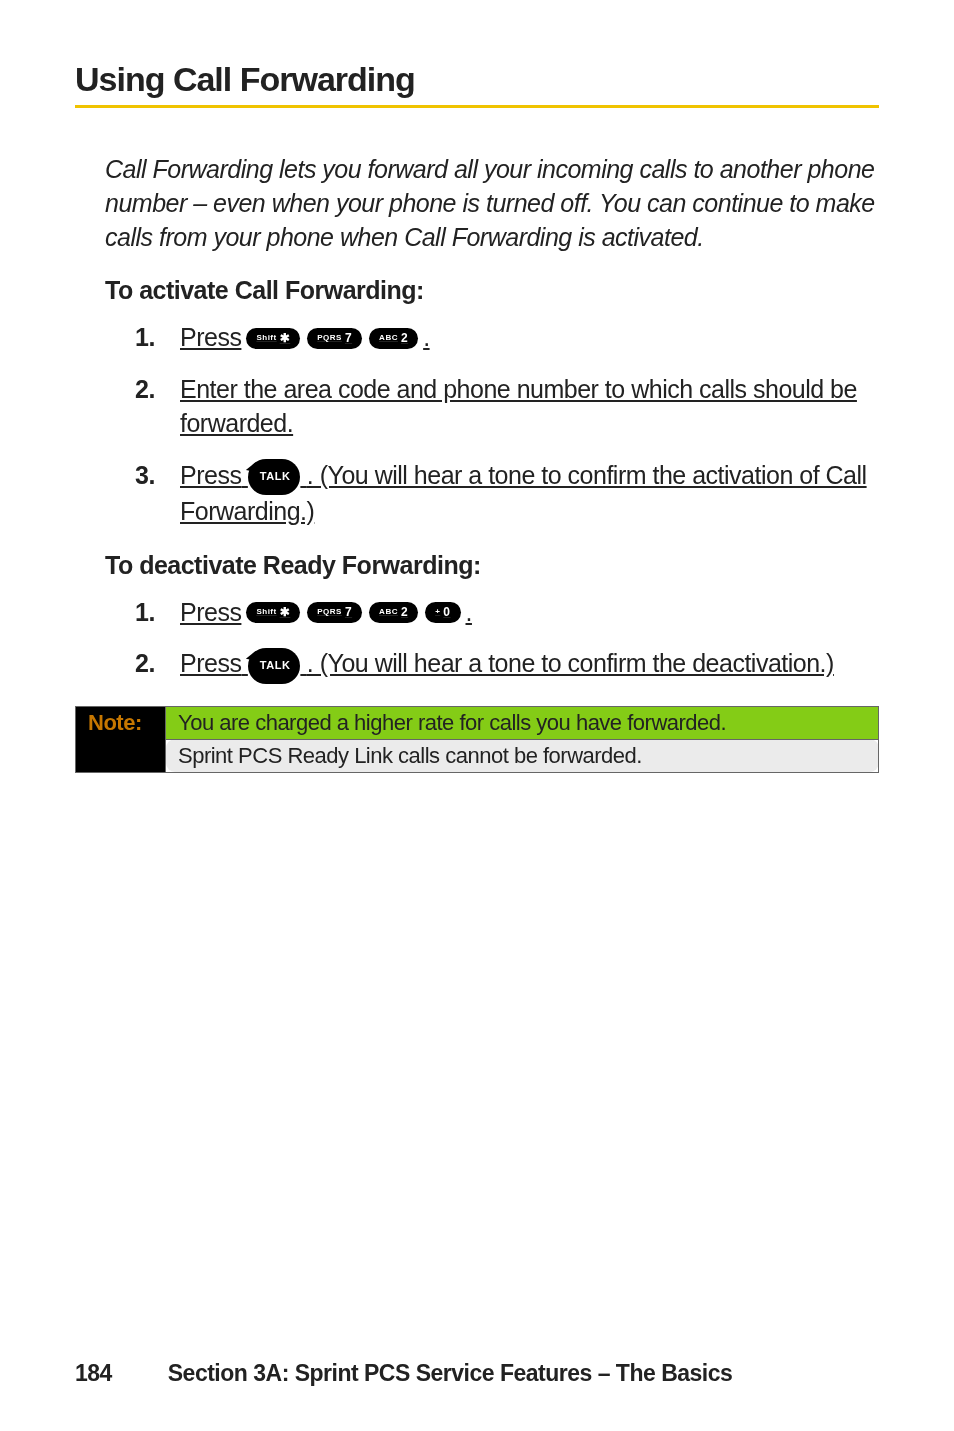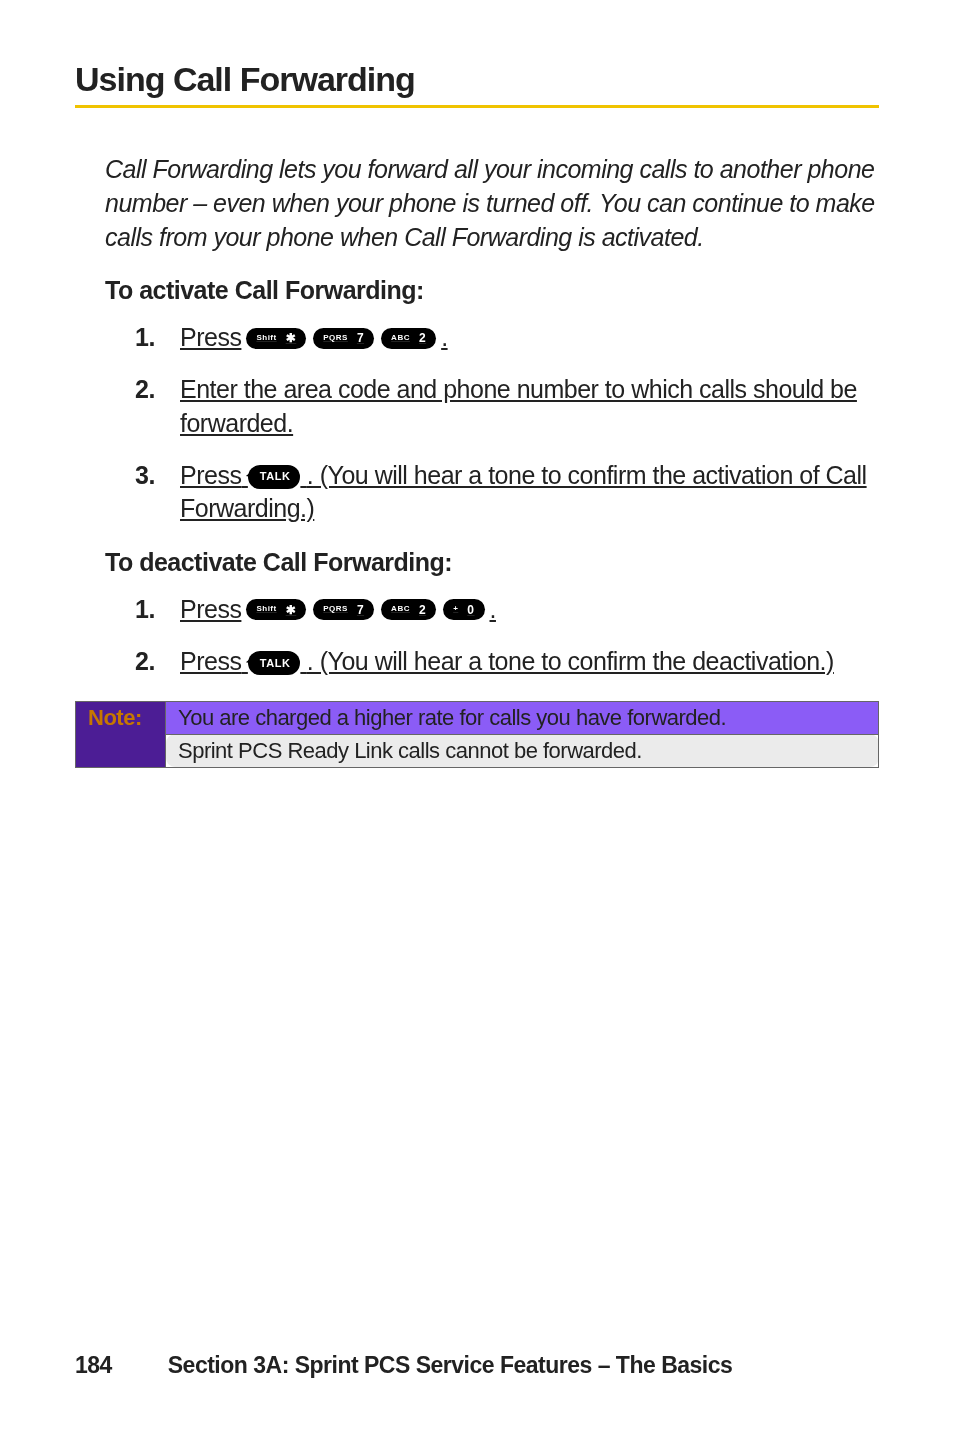--- a/index.html
+++ b/index.html
@@ -78,37 +78,37 @@
       background: #000;
       color: #fff;
       border-radius: 999px;
       height: 21px;
       padding: 0 10px;
       font-size: 10px;
       font-weight: bold;
       letter-spacing: 0.5px;
       margin: 0 2px;
       vertical-align: middle;
-      gap: 9px;
+      gap: 3px;
     }
     .key-pill .small {
       font-size: 8px;
     }
     .key-pill .big {
       font-size: 12px;
       font-weight: bold;
     }
     .talk-pill {
       display: inline-flex;
       align-items: center;
       justify-content: center;
       background: #000;
       color: #fff;
       border-radius: 999px;
-      height: 24px;
+      height: 36px;
       padding: 0 10px 0 12px;
       font-size: 11px;
       font-weight: bold;
       letter-spacing: 0.5px;
       vertical-align: middle;
       position: relative;
     }
     .talk-pill::before {
       content: "";
       position: absolute;
@@ -125,35 +125,35 @@
       margin-top: 8px;
     }
     .note-table td {
       border: 1px solid #666;
       font-size: 22px;
       padding: 3px 12px 3px 12px;
       letter-spacing: -0.5px;
       vertical-align: top;
     }
     .note-label {
-      background: #4c1d95;
+      background: #000000;
       font-weight: bold;
       width: 90px;
       color: #c77700;
     }
     .note-body1 {
-      background: #8b5cf6;
+      background: #84cc16;
     }
     .note-body2 {
       background: #ebebeb;
       border-radius: 9px;
     }
     .footer {
       position: absolute;
-      bottom: 52px;
+      bottom: 44px;
       left: 75px;
       font-size: 23px;
       font-weight: bold;
       letter-spacing: -0.5px;
     }
     .footer .pagenum {
       margin-right: 50px;
     }
   </style>
 </head>
@@ -195,21 +195,21 @@
   <li>
     <span class="step-num">3.</span>
     <span class="step-body">
       <span>Press</span>
       <span class="talk-pill">TALK</span>
       <span>. (You will hear a tone to confirm the activation of Call Forwarding.)</span>
     </span>
   </li>
 </ol>
 
-<p class="sub-heading">To deactivate Call Forwarding:</p>
+<p class="sub-heading">To deactivate Ready Forwarding:</p>
 
 <ol class="steps">
   <li>
     <span class="step-num">1.</span>
     <span class="step-body">
       <span class="inline-row">
         <span>Press</span>
         <span class="key-pill">
             <span class="small">Shift</span>
             <span class="big">✱</span>

